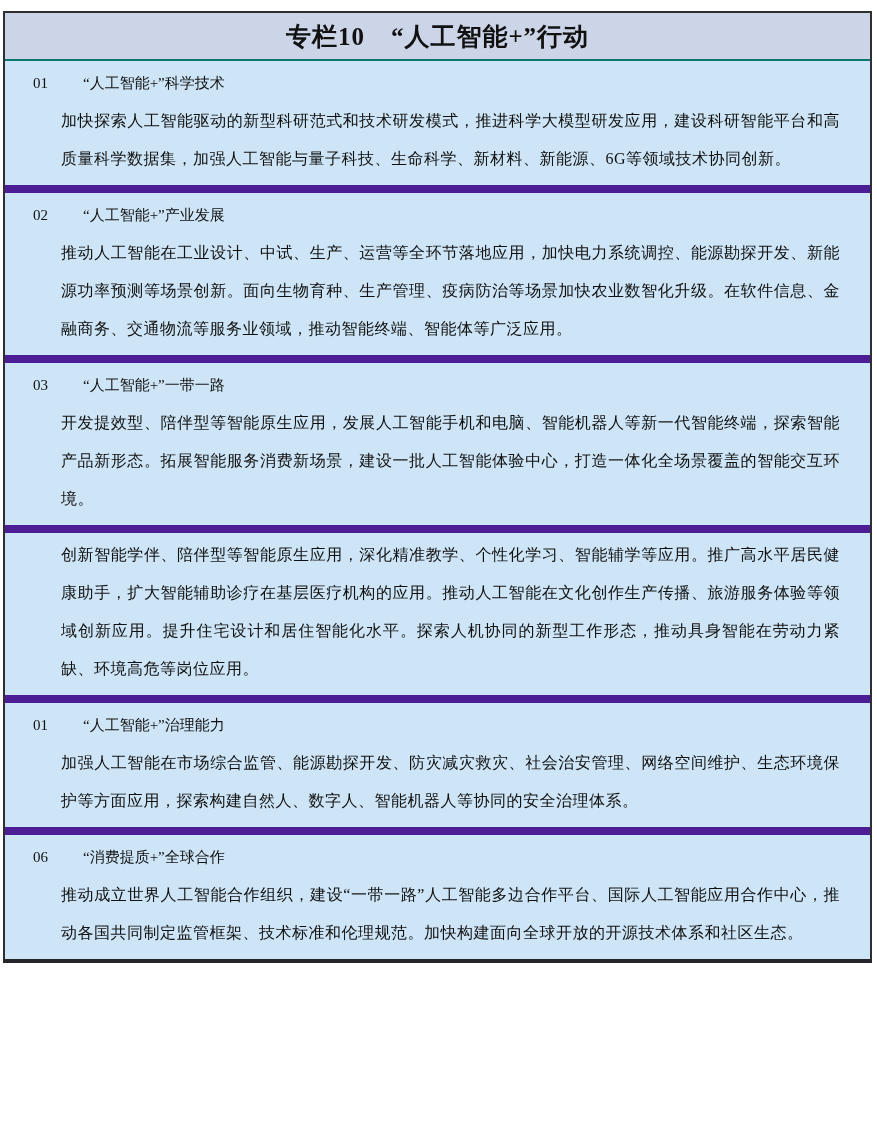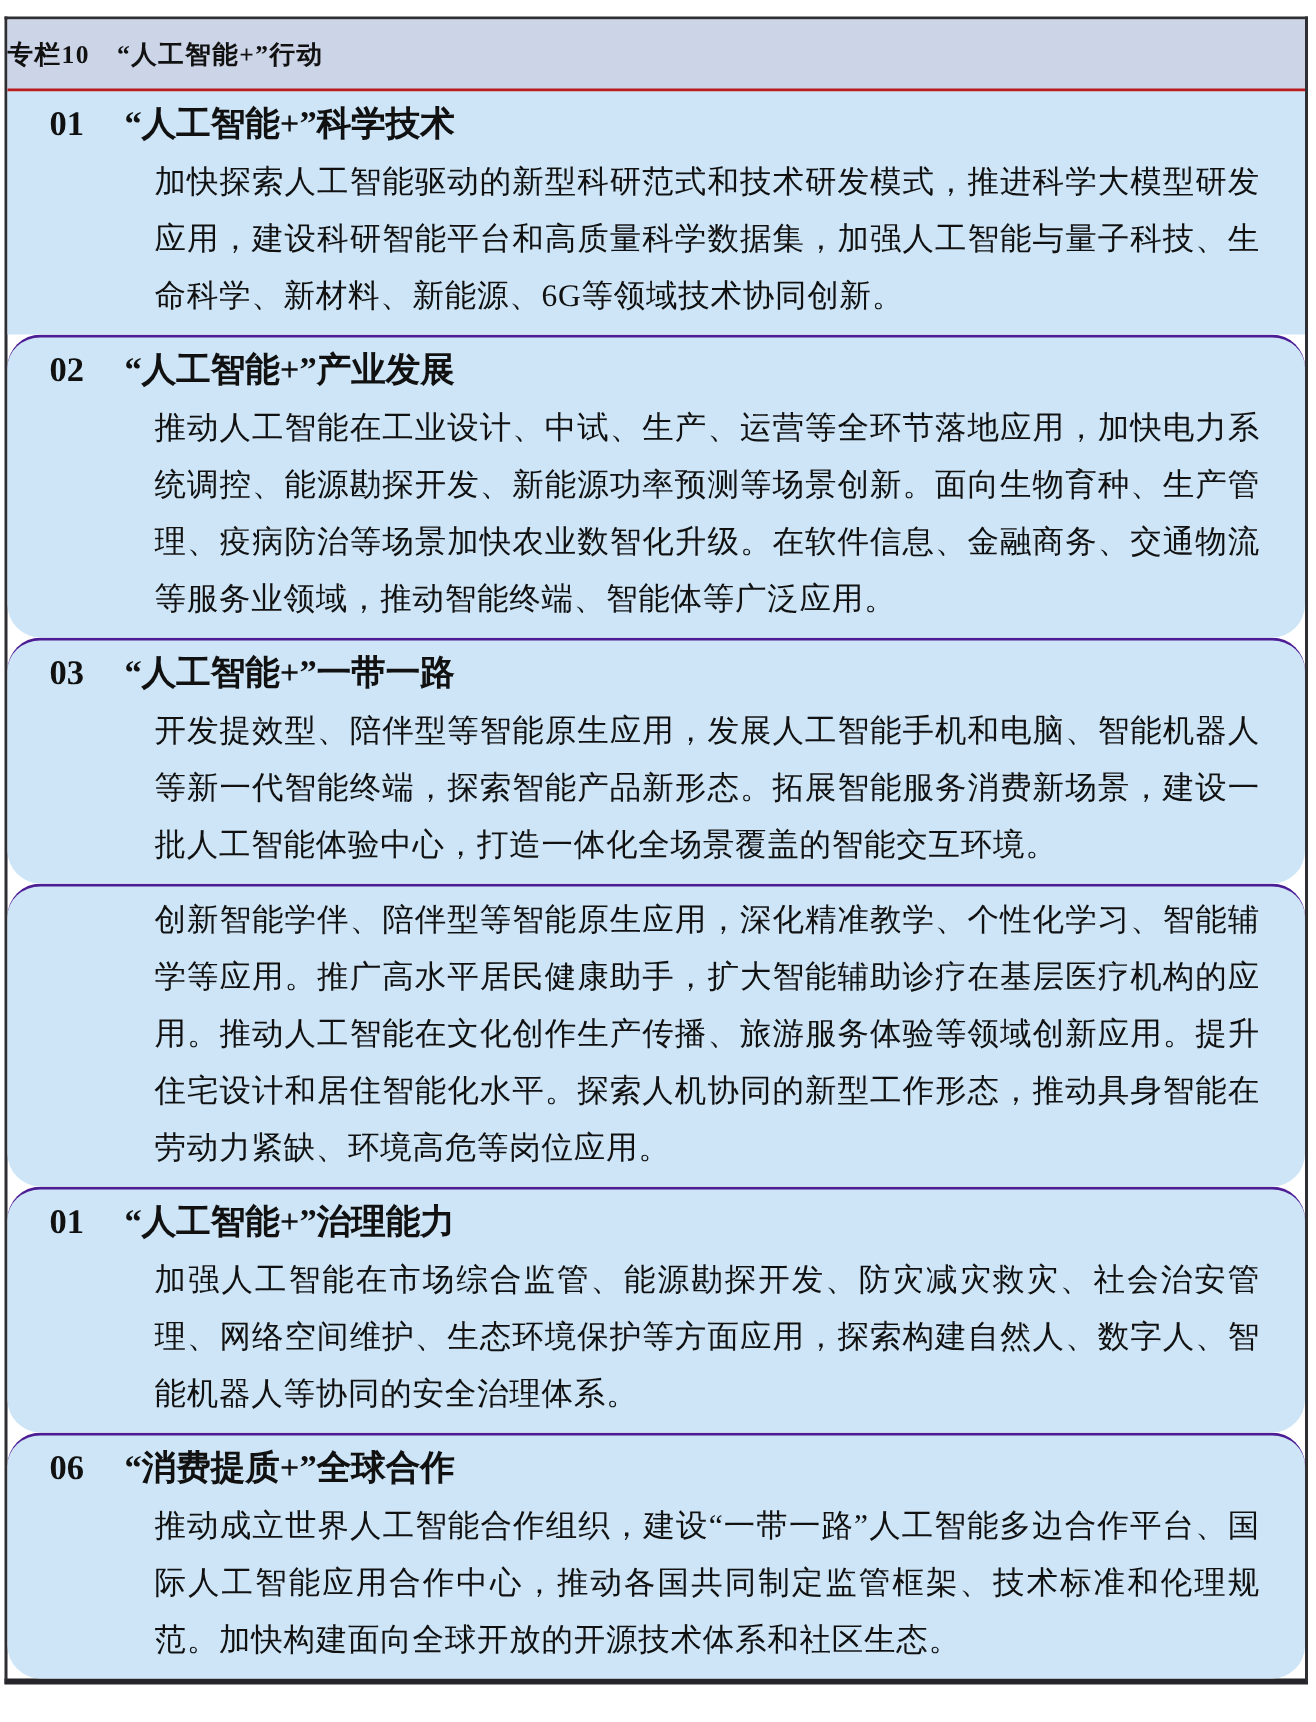--- a/index.html
+++ b/index.html
@@ -22,52 +22,52 @@
     left: 3px;
     top: 11px;
     width: 865px;
     border-left: 2px solid #2f2f33;
     border-right: 2px solid #2f2f33;
     border-top: 2px solid #2f2f33;
     border-bottom: 4px solid #26262a;
   }
   .panel-header {
     background: #ccd4e7;
-    border-bottom: 2px solid #b91c1c;
+    border-bottom: 2px solid #0f766e;
+    text-align: center;
     font-weight: bold;
-    font-size: 17px;
+    font-size: 25px;
     line-height: 25px;
     padding: 11px 0 10px 0;
     letter-spacing: 1px;
   }
   .section {
     background: #cde5f6;
     padding: 3px 30px 7px 28px;
   }
   .section + .section {
-    border-top: 2px solid #4c1d95;
-    border-radius: 22px;
+    border-top: 8px solid #4c1d95;
   }
   .section-title-row {
     display: flex;
     align-items: center;
-    font-weight: bold;
-    font-size: 23px;
+    font-weight: normal;
+    font-size: 15px;
     line-height: 38px;
   }
   .section-number {
     width: 50px;
     flex: 0 0 50px;
   }
   .section-title {
     flex: 1;
   }
   .section-body {
-    margin-left: 70px;
-    font-size: 21px;
+    margin-left: 28px;
+    font-size: 16px;
     line-height: 38px;
     text-align: justify;
     letter-spacing: 0.5px;
   }
 </style>
 </head>
 <body>
 
 <div class="page">
   <div class="panel">

